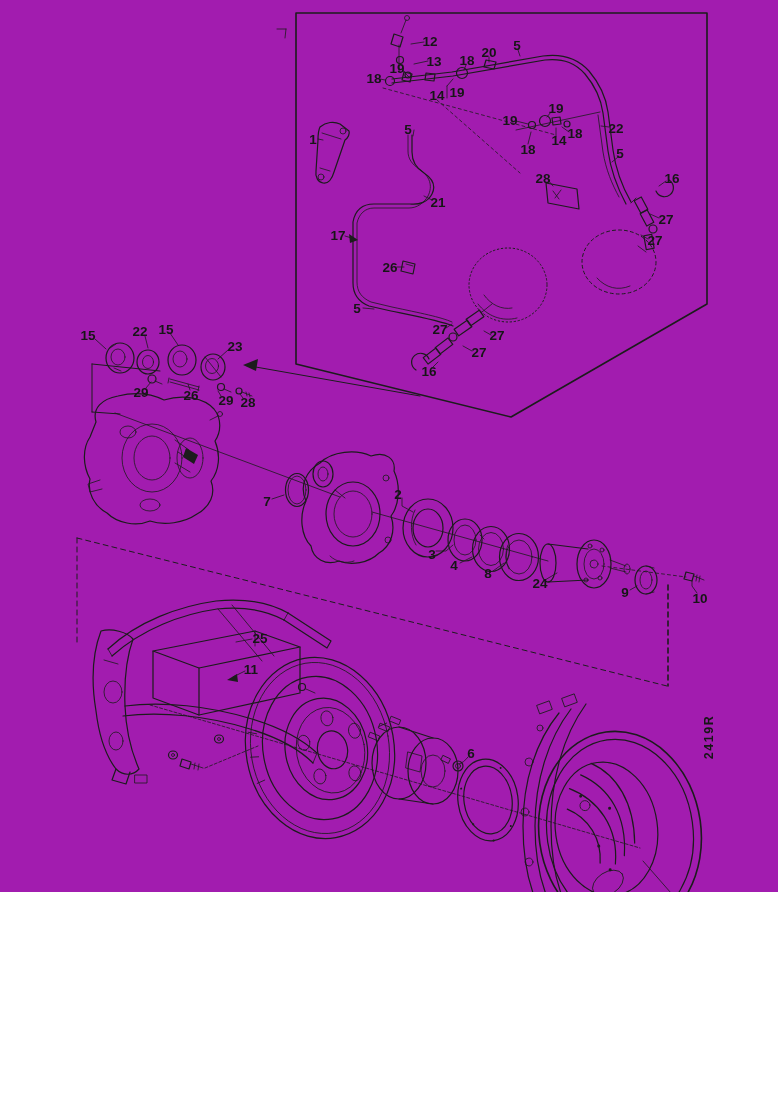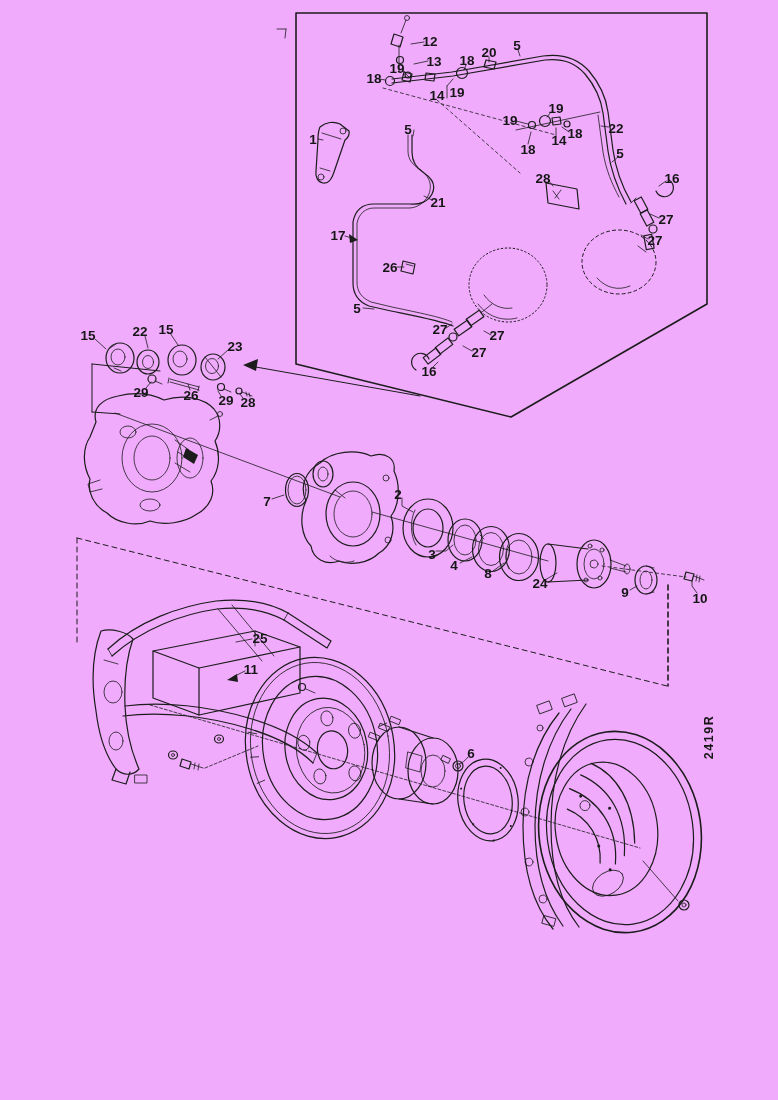--- a/index.html
+++ b/index.html
@@ -1,16 +1,16 @@
 <!DOCTYPE html>
 <html><head>
 <meta charset="utf-8">
 <style>
   html,body{margin:0;padding:0;background:#ffffff;}
-  .page{width:778px;height:1100px;position:relative;background:#f0abfc;overflow:hidden;}
+  .page{width:778px;height:892px;position:relative;background:#a21caf;overflow:hidden;}
   svg{display:block;}
   .part-label{
     font-family:"Liberation Sans",sans-serif;
     font-weight:bold;font-size:13.5px;fill:#161616;
     text-anchor:middle;
   }
   #drawing-ref{
     font-family:"Liberation Sans",sans-serif;
     font-weight:bold;font-size:12.5px;fill:#161616;
     letter-spacing:1.5px;text-anchor:middle;

